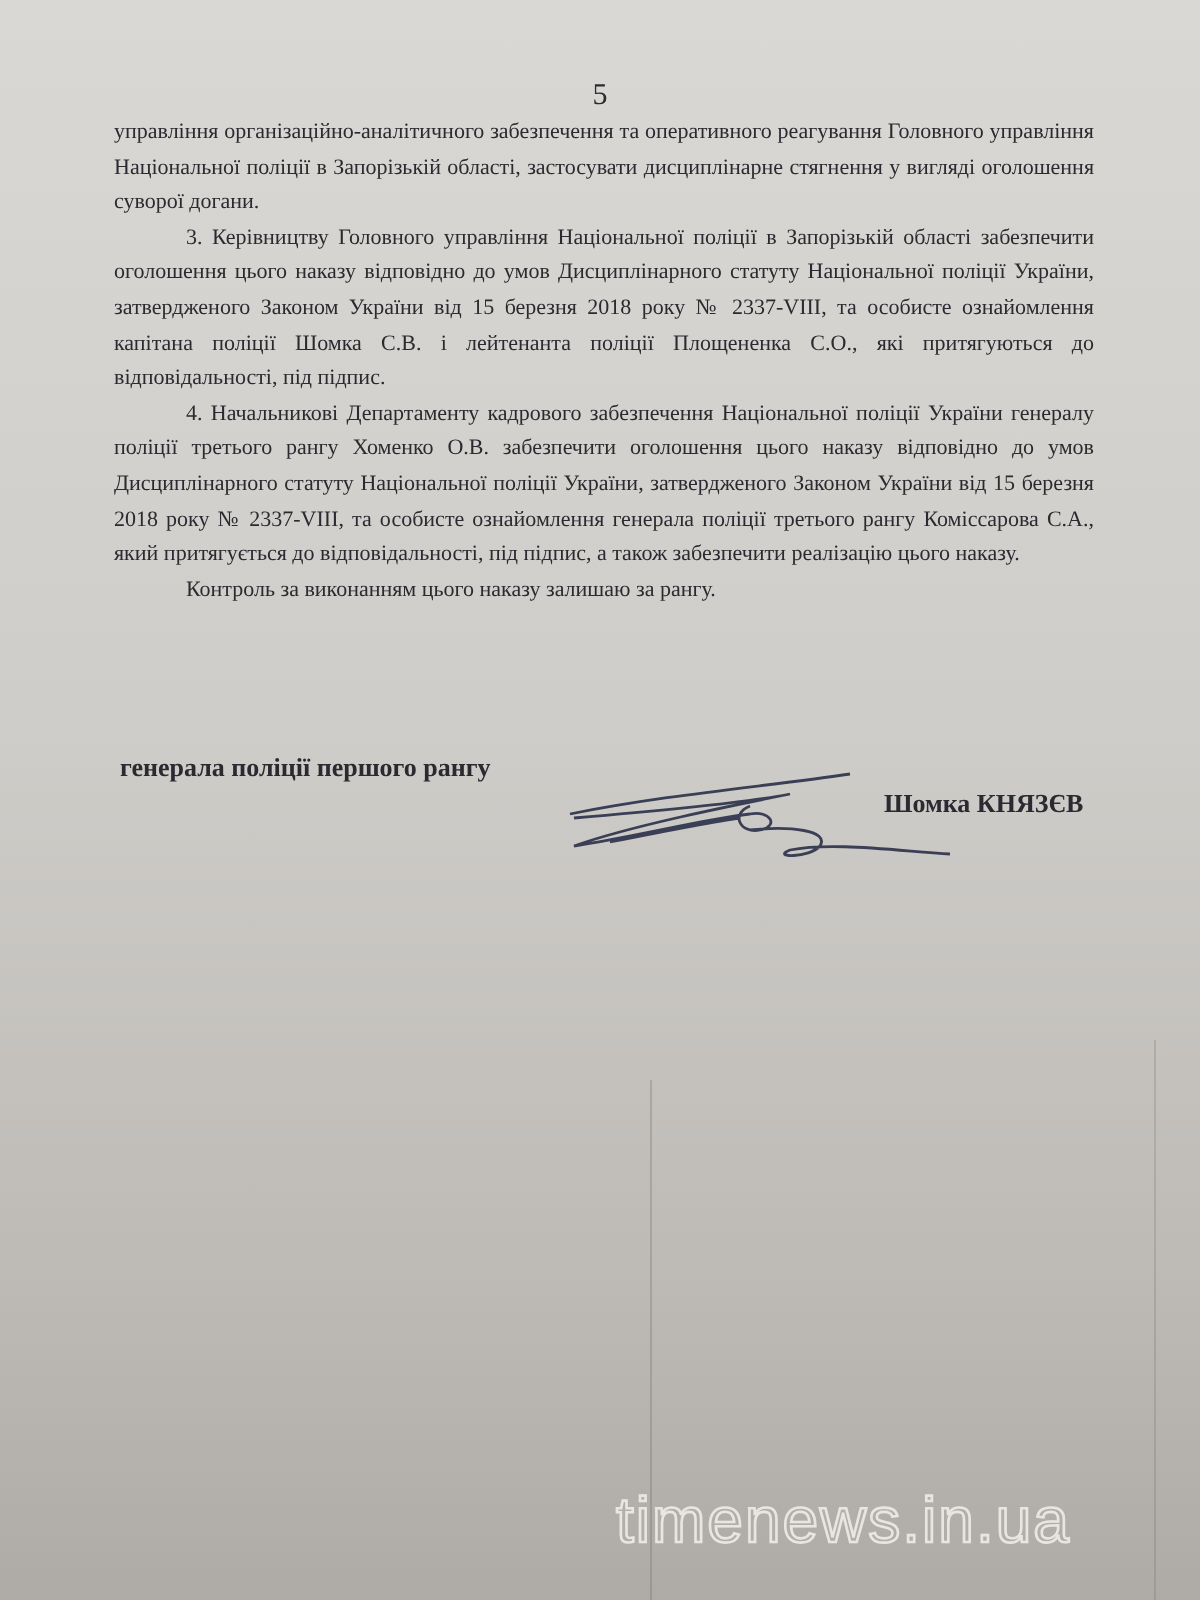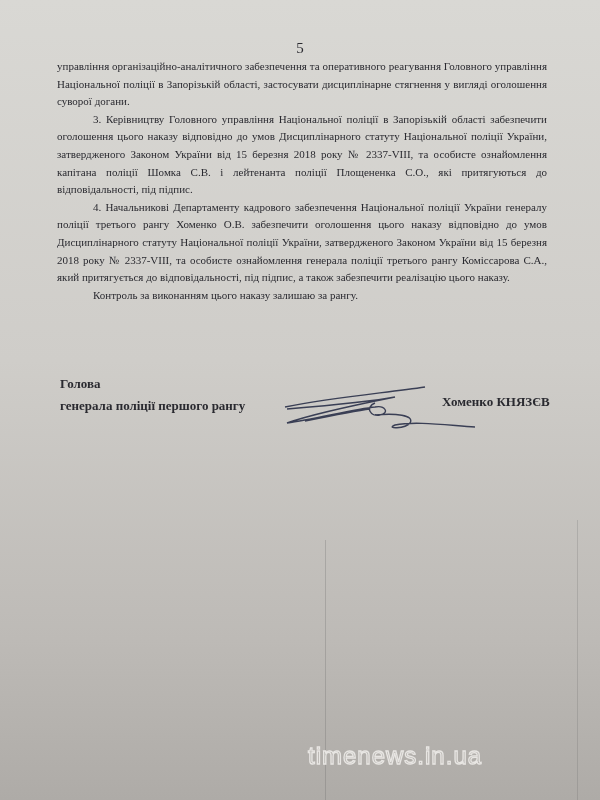--- a/index.html
+++ b/index.html
@@ -17,47 +17,46 @@
       font-size: 11px; line-height: 17.6px; text-align: justify;
     }
     .body-text p { margin: 0; }
     .indent { text-indent: 36px; }
     .sig-block { position: absolute; left: 60px; top: 373px; font-weight: bold; font-size: 13px; line-height: 22px; }
     .sig-name { position: absolute; left: 442px; top: 394px; font-weight: bold; font-size: 13px; }
     .signature { position: absolute; left: 275px; top: 385px; }
     .watermark {
       position: absolute; left: 308px; top: 742px;
       font-family: "Liberation Sans", "DejaVu Sans", sans-serif;
-      font-size: 24px; letter-spacing: 1px;
+      font-size: 32px; letter-spacing: 1px;
       color: transparent; -webkit-text-stroke: 1.3px #e8e6e3;
     }
     .fold { position: absolute; left: 325px; top: 540px; width: 1px; height: 260px; background: rgba(90,90,90,0.25); }
     .fold2 { position: absolute; left: 577px; top: 520px; width: 1px; height: 280px; background: rgba(90,90,90,0.2); }
   </style>
 </head>
 <body>
 
 <div class="page">
   <div class="page-num">5</div>
 
   <div class="body-text">
     <p>управління організаційно-аналітичного забезпечення та оперативного реагування Головного управління Національної поліції в Запорізькій області, застосувати дисциплінарне стягнення у вигляді оголошення суворої догани.</p>
     <p class="indent">3. Керівництву Головного управління Національної поліції в Запорізькій області забезпечити оголошення цього наказу відповідно до умов Дисциплінарного статуту Національної поліції України, затвердженого Законом України від 15 березня 2018 року № 2337-VIII, та особисте ознайомлення капітана поліції Шомка С.В. і лейтенанта поліції Площененка С.О., які притягуються до відповідальності, під підпис.</p>
     <p class="indent">4. Начальникові Департаменту кадрового забезпечення Національної поліції України генералу поліції третього рангу Хоменко О.В. забезпечити оголошення цього наказу відповідно до умов Дисциплінарного статуту Національної поліції України, затвердженого Законом України від 15 березня 2018 року № 2337-VIII, та особисте ознайомлення генерала поліції третього рангу Комісcарова С.А., який притягується до відповідальності, під підпис, а також забезпечити реалізацію цього наказу.</p>
     <p class="indent">Контроль за виконанням цього наказу залишаю за рангу.</p>
   </div>
 
   <div class="sig-block">
-    <div>Голова</div>
     <div>генерала поліції першого рангу</div>
   </div>
 
   <svg class="signature" width="200" height="50" viewBox="0 0 200 50">
     <path d="M10,22 C60,12 110,8 150,2 M12,24 C60,20 100,16 120,12 C90,18 40,28 12,38 C40,34 80,24 100,22 C110,20 115,28 105,30 C95,32 90,22 100,18 M100,30 C120,28 140,30 135,38 C130,44 110,44 120,40 C140,36 170,40 200,42 M30,36 C60,30 80,26 95,24" stroke="#3a3f55" stroke-width="1.4" fill="none"></path>
   </svg>
 
-  <div class="sig-name">Хоменко КНЯЗЄВ</div>
+  <div class="sig-name">Шомка КНЯЗЄВ</div>
 
   <div class="fold"></div>
   <div class="fold2"></div>
 
   <div class="watermark">timenews.in.ua</div>
 </div>
 
 </body></html>

